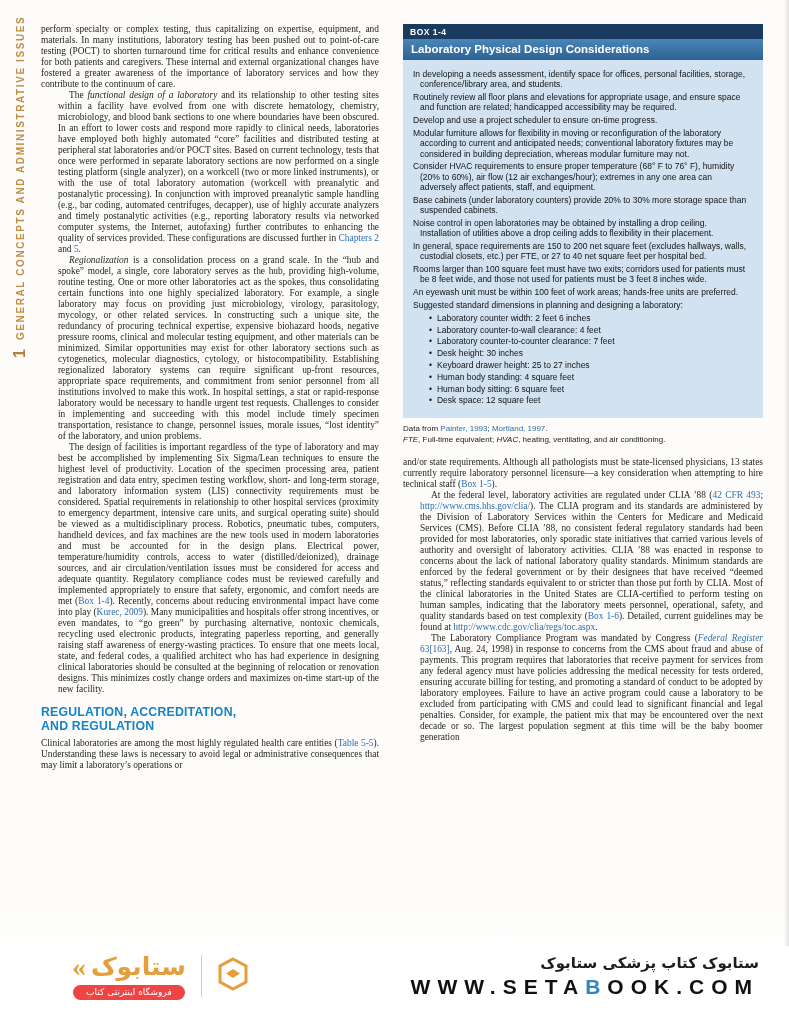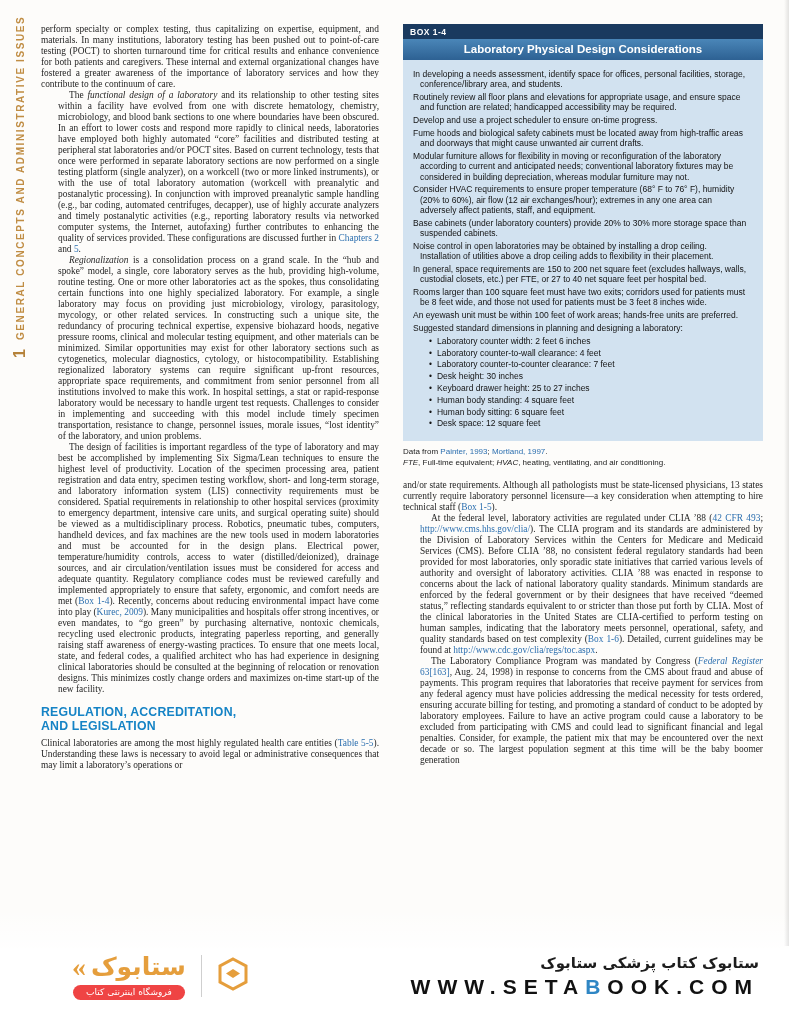--- a/index.html
+++ b/index.html
@@ -21,21 +21,21 @@
   .link { color:#2c6faf; }
   .italic { font-style:italic; }
   .link-italic { color:#2c6faf; font-style:italic; }
   .accent { color:#2f86c4; }
 
   h2.section { font-family:"Liberation Sans", sans-serif; color:#1583c5; font-size:12.3px; line-height:14px; font-weight:bold; margin:10px 0 5px; letter-spacing:.2px; }
 
   
   .box { width:360px; }
   .box-label { background:#1a3a5f; color:#fff; font-family:"Liberation Sans", sans-serif; font-size:8.5px; font-weight:bold; letter-spacing:.5px; padding:3px 7px 2px; }
-  .box-title { background:linear-gradient(180deg,#4a86b8,#2d6193); color:#fff; font-family:"Liberation Sans", sans-serif; font-size:11.5px; font-weight:bold; padding:4px 8px 5px;text-align:center; }
+  .box-title { background:linear-gradient(180deg,#4a86b8,#2d6193); color:#fff; font-family:"Liberation Sans", sans-serif; font-size:11.5px; font-weight:bold; padding:4px 8px 5px; }
   .box-content { background:#d2e2f0; padding:9px 14px 11px 10px; font-family:"Liberation Sans", sans-serif; font-size:8.5px; line-height:10.3px; color:#131313; }
   .box-item { text-indent:-7px; padding-left:7px; margin-bottom:2.5px; text-align:left; }
   .box-sub { display:flex; padding-left:16px; margin-bottom:1.5px; }
   .box-sub .bullet { margin-right:5px; }
   .box-source { margin-top:6px; font-family:"Liberation Sans", sans-serif; font-size:8px; line-height:9.5px; color:#222; }
   .box-footnote { font-family:"Liberation Sans", sans-serif; font-size:8px; line-height:9.5px; color:#222; margin-top:1px; }
   .right-paras { margin-top:13px; }
 
   
   .fade { position:absolute; left:0; top:908px; width:789px; height:44px; background:linear-gradient(to bottom, rgba(253,252,250,0), rgba(255,255,255,.96)); pointer-events:none; }
@@ -66,36 +66,35 @@
 
     <div class="col-left">
       <div id="left-paras-1">
           <p class="body"><span>perform specialty or complex testing, thus capitalizing on expertise, equipment, and materials. In many institutions, laboratory testing has been pushed out to point-of-care testing (POCT) to shorten turnaround time for critical results and enhance convenience for both patients and caregivers. These internal and external organizational changes have fostered a greater awareness of the importance of laboratory services and how they contribute to the continuum of care.</span></p>
           <p class="body ind"><span>The </span><span class="italic">functional design of a laboratory</span><span> and its relationship to other testing sites within a facility have evolved from one with discrete hematology, chemistry, microbiology, and blood bank sections to one where boundaries have been obscured. In an effort to lower costs and respond more rapidly to clinical needs, laboratories have employed both highly automated “core” facilities and distributed testing at peripheral stat laboratories and/or POCT sites. Based on current technology, tests that once were performed in separate laboratory sections are now performed on a single testing platform (single analyzer), on a workcell (two or more linked instruments), or with the use of total laboratory automation (workcell with preanalytic and postanalytic processing). In conjunction with improved preanalytic sample handling (e.g., bar coding, automated centrifuges, decapper), use of highly accurate analyzers and timely postanalytic activities (e.g., reporting laboratory results via networked computer systems, the Internet, autofaxing) further contributes to enhancing the quality of services provided. These configurations are discussed further in </span><span class="link">Chapters 2</span><span> and </span><span class="link">5</span><span>.</span></p>
           <p class="body ind"><span class="italic">Regionalization</span><span> is a consolidation process on a grand scale. In the “hub and spoke” model, a single, core laboratory serves as the hub, providing high-volume, routine testing. One or more other laboratories act as the spokes, thus consolidating certain functions into one highly specialized laboratory. For example, a single laboratory may focus on providing just microbiology, virology, parasitology, mycology, or other related services. In constructing such a unique site, the redundancy of procuring technical expertise, expensive biohazard hoods, negative pressure rooms, clinical and molecular testing equipment, and other materials can be minimized. Similar opportunities may exist for other laboratory sections such as cytogenetics, molecular diagnostics, cytology, or histocompatibility. Establishing regionalized laboratory systems can require significant up-front resources, appropriate space requirements, and commitment from senior personnel from all institutions involved to make this work. In hospital settings, a stat or rapid-response laboratory would be necessary to handle urgent test requests. Challenges to consider in implementing and succeeding with this model include timely specimen transportation, resistance to change, personnel issues, morale issues, “lost identity” of the laboratory, and union problems.</span></p>
           <p class="body ind"><span>The design of facilities is important regardless of the type of laboratory and may best be accomplished by implementing Six Sigma/Lean techniques to ensure the highest level of productivity. Location of the specimen processing area, patient registration and data entry, specimen testing workflow, short- and long-term storage, and laboratory information system (LIS) connectivity requirements must be considered. Spatial requirements in relationship to other hospital services (proximity to emergency department, intensive care units, and surgical operating suite) should be viewed as a multidisciplinary process. Robotics, pneumatic tubes, computers, handheld devices, and fax machines are the new tools used in modern laboratories and must be accounted for in the design plans. Electrical power, temperature/humidity controls, access to water (distilled/deionized), drainage sources, and air circulation/ventilation issues must be considered for access and adequate quantity. Regulatory compliance codes must be reviewed carefully and implemented appropriately to ensure that safety, ergonomic, and comfort needs are met (</span><span class="link">Box 1-4</span><span>). Recently, concerns about reducing environmental impact have come into play (</span><span class="link">Kurec, 2009</span><span>). Many municipalities and hospitals offer strong incentives, or even mandates, to “go green” by purchasing alternative, nontoxic chemicals, recycling used electronic products, integrating paperless reporting, and generally raising staff awareness of energy-wasting practices. To ensure that one meets local, state, and federal codes, a qualified architect who has had experience in designing clinical laboratories should be consulted at the beginning of relocation or renovation designs. This minimizes costly change orders and maximizes on-time start-up of the new facility.</span></p>
         </div>
       <h2 class="section">
         <div>REGULATION, ACCREDITATION,</div>
-        <div>AND LEGISLATION</div>
+        <div>AND REGULATION</div>
       </h2>
       <div id="left-paras-2">
           <p class="body"><span>Clinical laboratories are among the most highly regulated health care entities (</span><span class="link">Table 5-5</span><span>). Understanding these laws is necessary to avoid legal or administrative consequences that may limit a laboratory’s operations or</span></p>
         </div>
     </div>
 
     <div class="col-right">
       <div class="box">
         <div class="box-label">BOX 1-4</div>
         <div class="box-title">Laboratory Physical Design Considerations</div>
         <div class="box-content" id="box-items">
             <div class="box-item">In developing a needs assessment, identify space for offices, personal facilities, storage, conference/library area, and students.</div>
             <div class="box-item">Routinely review all floor plans and elevations for appropriate usage, and ensure space and function are related; handicapped accessibility may be required.</div>
             <div class="box-item">Develop and use a project scheduler to ensure on-time progress.</div>
-            <div class="box-item">Fume hoods and biological safety cabinets must be located away from high-traffic areas and doorways that might cause unwanted air current drafts.</div>
             <div class="box-item">Modular furniture allows for flexibility in moving or reconfiguration of the laboratory according to current and anticipated needs; conventional laboratory fixtures may be considered in building depreciation, whereas modular furniture may not.</div>
             <div class="box-item">Consider HVAC requirements to ensure proper temperature (68° F to 76° F), humidity (20% to 60%), air flow (12 air exchanges/hour); extremes in any one area can adversely affect patients, staff, and equipment.</div>
             <div class="box-item">Base cabinets (under laboratory counters) provide 20% to 30% more storage space than suspended cabinets.</div>
             <div class="box-item">Noise control in open laboratories may be obtained by installing a drop ceiling. Installation of utilities above a drop ceiling adds to flexibility in their placement.</div>
             <div class="box-item">In general, space requirements are 150 to 200 net square feet (excludes hallways, walls, custodial closets, etc.) per FTE, or 27 to 40 net square feet per hospital bed.</div>
             <div class="box-item">Rooms larger than 100 square feet must have two exits; corridors used for patients must be 8 feet wide, and those not used for patients must be 3 feet 8 inches wide.</div>
             <div class="box-item">An eyewash unit must be within 100 feet of work areas; hands-free units are preferred.</div>
             <div class="box-item">Suggested standard dimensions in planning and designing a laboratory:</div>
             <div class="box-sub">
               <span class="bullet">•</span>

